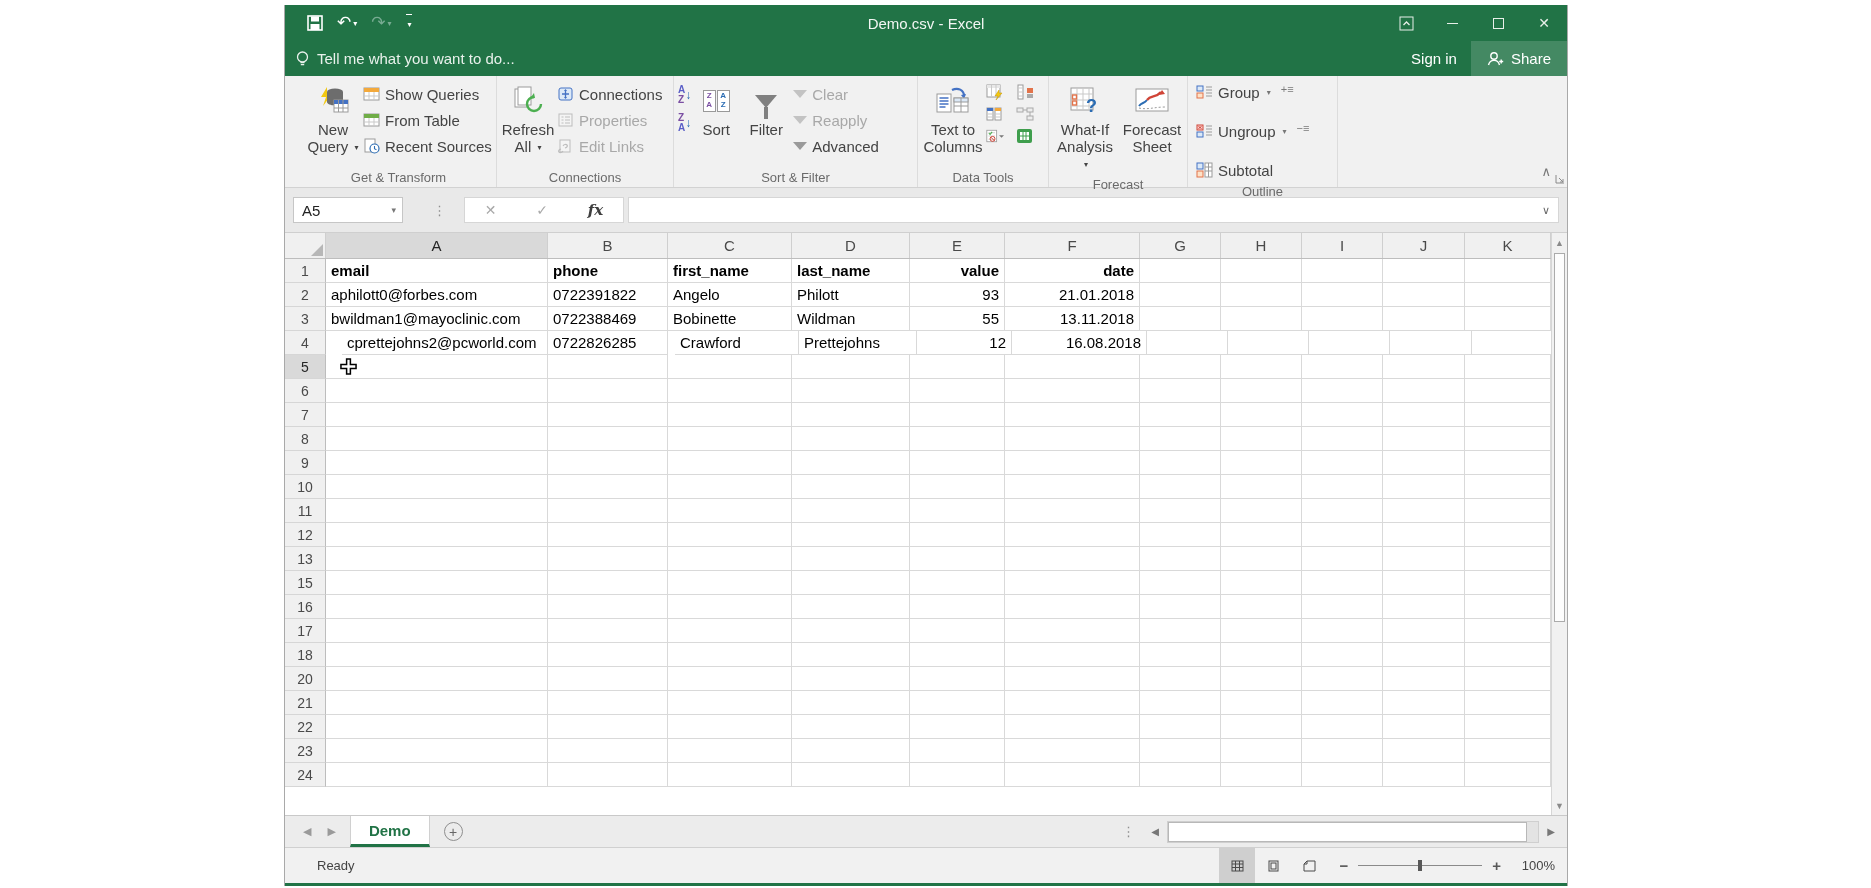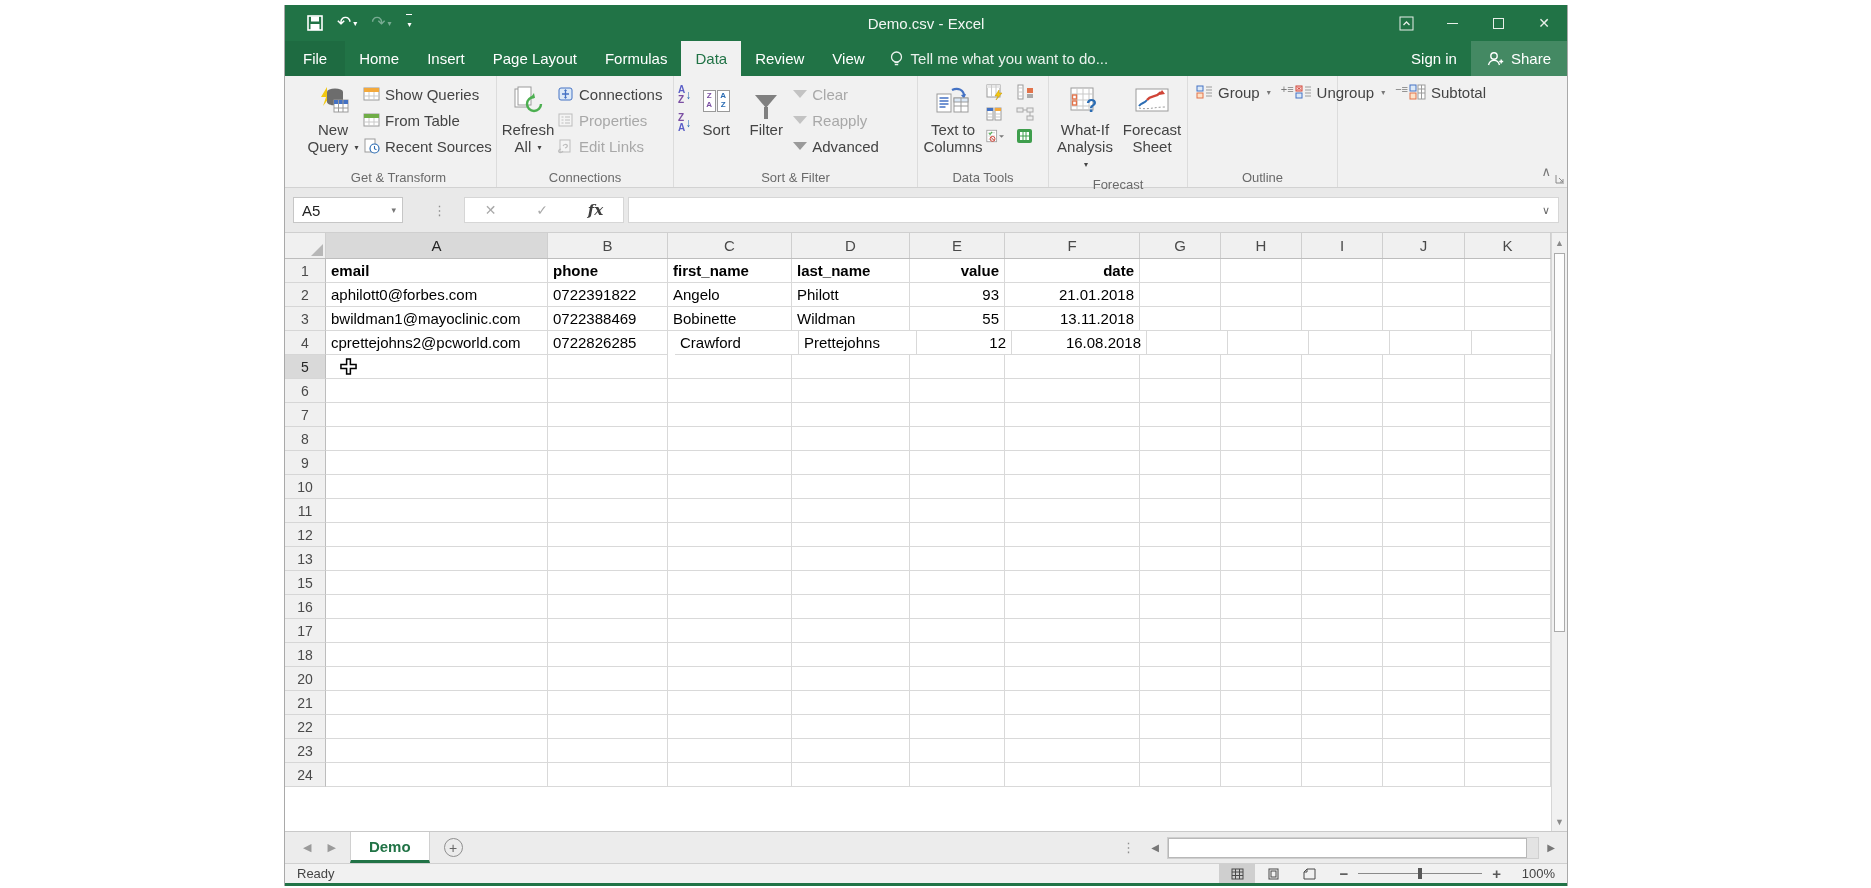--- a/index.html
+++ b/index.html
@@ -96,21 +96,21 @@
   .addsheet { display:flex; align-items:center; margin-left:14px; }
   .pluscirc { width:19px; height:19px; border:1px solid #8f8f8f; border-radius:50%; color:#666; font-size:14px; display:flex; align-items:center; justify-content:center; line-height:1; }
   .tbspacer { flex:1; }
   .hdots { display:flex; align-items:center; color:#8f8f8f; font-size:13px; padding:0 10px; }
   .hscroll { display:flex; align-items:center; gap:2px; padding-right:6px; }
   .harrow { width:20px; height:22px; display:flex; align-items:center; justify-content:center; color:#777; font-size:10px; background:#ececec; }
   .htrack { width:372px; height:22px; background:#e3e3e3; border:1px solid #cfcfcf; padding:0; }
   .hthumb { width:97%; height:100%; background:#fff; border:1px solid #b8b8b8; }
 
   
-  .statusbar { height:20px; background:#f1f1f1; border-top:1px solid #d0d0d0; display:flex; align-items:center; font-size:13px; color:#444; flex:0 0 auto; }
+  .statusbar { height:36px; background:#f1f1f1; border-top:1px solid #d0d0d0; display:flex; align-items:center; font-size:13px; color:#444; flex:0 0 auto;padding-left:20px; }
   .statusbar .ready { padding-left:12px; }
   .sbspacer { flex:1; }
   .viewbtns { display:flex; align-items:stretch; height:100%; }
   .vbtn { width:36px; display:flex; align-items:center; justify-content:center; }
   .vbtn.active { background:#cfcfcf; }
   .zoomctl { display:flex; align-items:center; gap:10px; padding:0 12px; }
   .zline { width:124px; height:1px; background:#8a8a8a; position:relative; }
   .zhandle { position:absolute; left:48%; top:-5px; width:4px; height:11px; background:#585858; }
   .zsign { font-size:15px; color:#585858; font-weight:bold; }
   .zpct { width:44px; text-align:right; }
@@ -149,30 +149,20 @@
           <span class="minbar"></span>
         </span>
       <span class="wbtn">
           <span class="maxbox"></span>
         </span>
       <span class="wbtn">✕</span>
     </div>
   </div>
 
   <div class="tabrow">
-    <div style="display:flex;" id="tabs">
-        <div class="tab file">File</div>
-        <div class="tab">Home</div>
-        <div class="tab">Insert</div>
-        <div class="tab">Page Layout</div>
-        <div class="tab">Formulas</div>
-        <div class="tab active">Data</div>
-        <div class="tab">Review</div>
-        <div class="tab">View</div>
-      </div>
     <div class="tellme">
       <span>
         <svg width="15" height="18" viewBox="0 0 15 18">
             <circle cx="7.5" cy="7" r="5" fill="none" stroke="#e9f1ec" stroke-width="1.3"></circle>
             <path d="M5.5 12.5h4M5.8 14.7h3.4" stroke="#e9f1ec" stroke-width="1.3"></path>
           </svg>
       </span>
       <span>Tell me what you want to do...</span>
     </div>
     <div class="trspacer"></div>
@@ -441,21 +431,21 @@
                 <path d="M4 22c8 2 16-1 26-1" fill="none" stroke="#9b9b9b" stroke-dasharray="2 2"></path>
               </svg>
           </span>
           <span>Forecast Sheet</span>
         </div>
       </div>
       <div class="rlabel">Forecast</div>
     </div>
 
     <div class="rgroup" style="width:150px;">
-      <div class="rcontent" style="flex-direction:row; gap:1px; padding-left:4px;">
+      <div class="rcontent" style="flex-direction:column; gap:15px; padding-left:4px;">
         <div style="display:flex;">
           <div class="olbtn">
             <span>
               <svg width="17" height="16" viewBox="0 0 17 16">
                   <rect x="1" y="2" width="6" height="5" fill="#dce9f7" stroke="#4472c4"></rect>
                   <rect x="1" y="9" width="6" height="5" fill="#fde2c8" stroke="#e2734a"></rect>
                   <path d="M10 3h6M10 6h6M10 9h6M10 12h6" stroke="#9b9b9b" stroke-width="1.2"></path>
                 </svg>
             </span>
             <span>Group</span>
@@ -579,21 +569,21 @@
             <div class="cell num" style="width: 95px;">55</div>
             <div class="cell num" style="width: 135px;">13.11.2018</div>
             <div class="cell" style="width: 81px;"></div>
             <div class="cell" style="width: 81px;"></div>
             <div class="cell" style="width: 81px;"></div>
             <div class="cell" style="width: 82px;"></div>
             <div class="cell" style="width: 86px;"></div>
           </div>
           <div class="srow">
             <div class="rowhdr" style="width: 41px;">4</div>
-            <div class="cell" style="width: 222px;">cprettejohns2@pcworld.com</div>
+            <div class="cell" style="width: 206px; margin-left: 16px;">cprettejohns2@pcworld.com</div>
             <div class="cell" style="width: 120px;">0722826285</div>
             <div class="cell" style="width: 124px; margin-left: 7px;">Crawford</div>
             <div class="cell" style="width: 118px;">Prettejohns</div>
             <div class="cell num" style="width: 95px;">12</div>
             <div class="cell num" style="width: 135px;">16.08.2018</div>
             <div class="cell" style="width: 81px;"></div>
             <div class="cell" style="width: 81px;"></div>
             <div class="cell" style="width: 81px;"></div>
             <div class="cell" style="width: 82px;"></div>
             <div class="cell" style="width: 86px;"></div>

